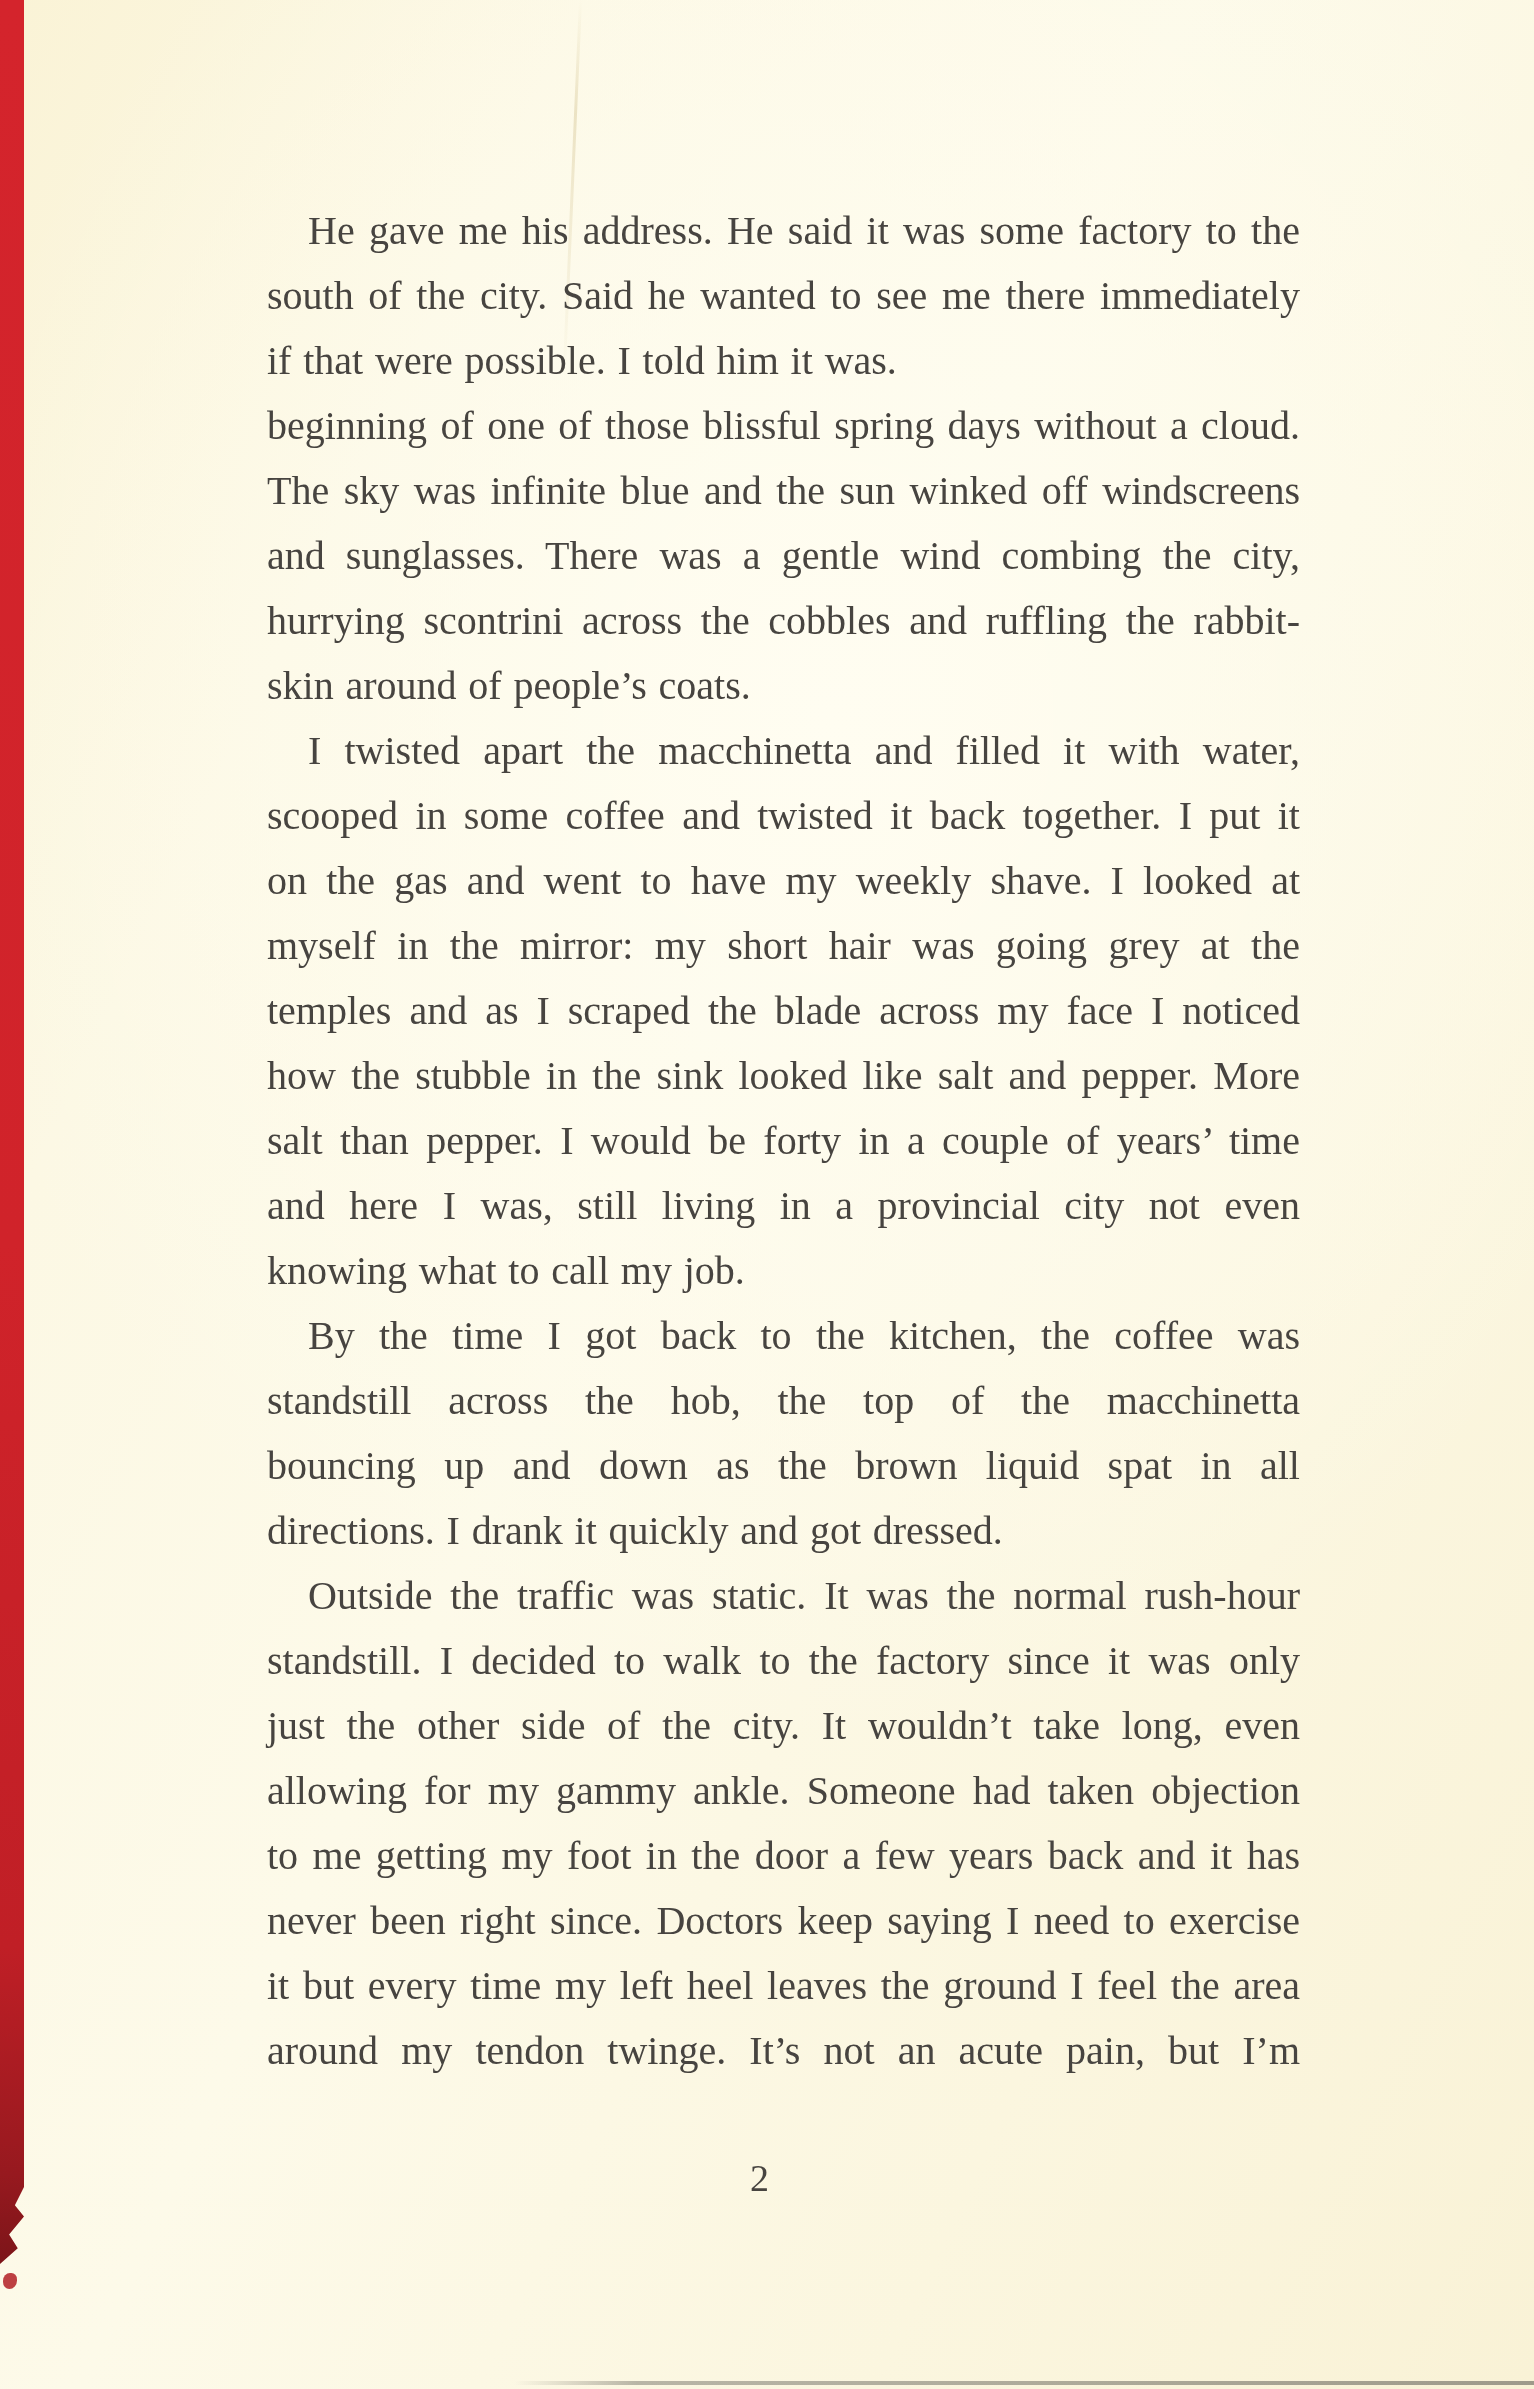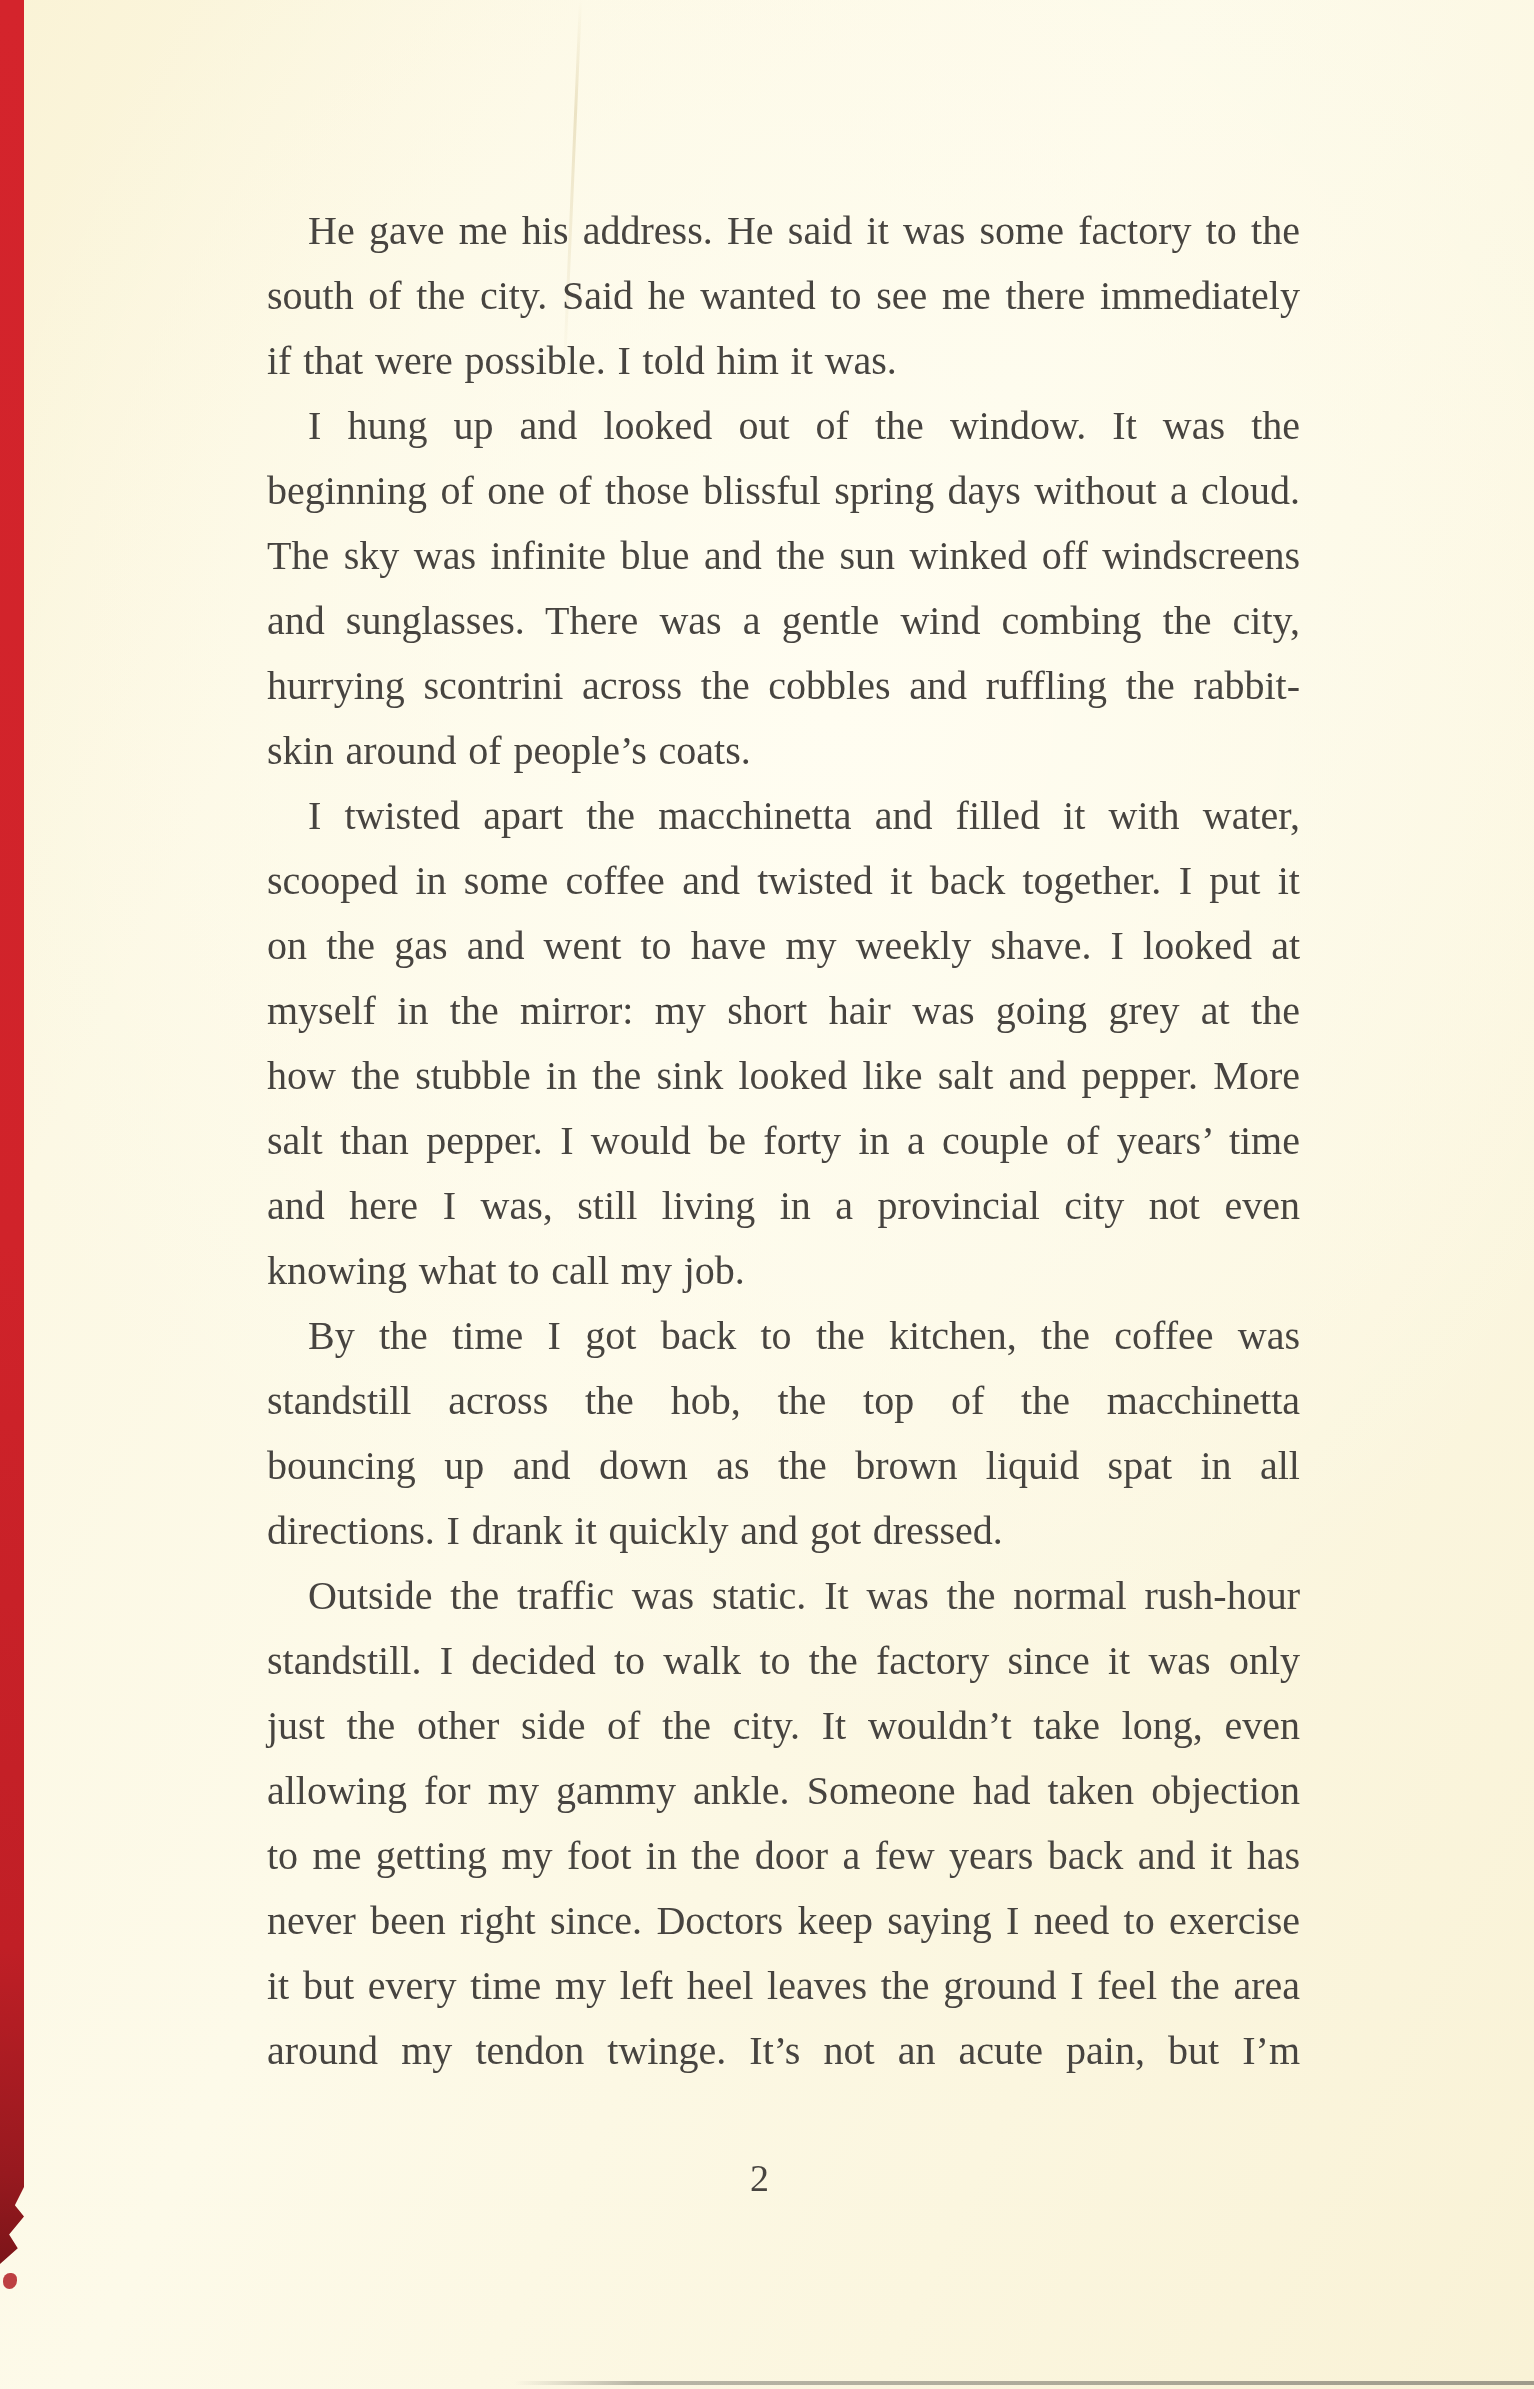--- a/index.html
+++ b/index.html
@@ -74,33 +74,33 @@
 
   <div class="text-block">
 
     <div class="para">
       <div class="line j indent">He gave me his address. He said it was some factory to the</div>
       <div class="line j">south of the city. Said he wanted to see me there immediately</div>
       <div class="line last">if that were possible. I told him it was.</div>
     </div>
 
     <div class="para">
-      <div class="line j indent">I hung up and looked out of the window. It was the</div>
       <div class="line j">beginning of one of those blissful spring days without a cloud.</div>
       <div class="line j">The sky was infinite blue and the sun winked off windscreens</div>
       <div class="line j">and sunglasses. There was a gentle wind combing the city,</div>
       <div class="line j">hurrying scontrini across the cobbles and ruffling the rabbit-</div>
       <div class="line last">skin around of people’s coats.</div>
     </div>
 
     <div class="para">
       <div class="line j indent">I twisted apart the macchinetta and filled it with water,</div>
       <div class="line j">scooped in some coffee and twisted it back together. I put it</div>
       <div class="line j">on the gas and went to have my weekly shave. I looked at</div>
       <div class="line j">myself in the mirror: my short hair was going grey at the</div>
+      <div class="line j">temples and as I scraped the blade across my face I noticed</div>
       <div class="line j">how the stubble in the sink looked like salt and pepper. More</div>
       <div class="line j">salt than pepper. I would be forty in a couple of years’ time</div>
       <div class="line j">and here I was, still living in a provincial city not even</div>
       <div class="line last">knowing what to call my job.</div>
     </div>
 
     <div class="para">
       <div class="line j indent">By the time I got back to the kitchen, the coffee was</div>
       <div class="line j">standstill across the hob, the top of the macchinetta</div>
       <div class="line j">bouncing up and down as the brown liquid spat in all</div>

